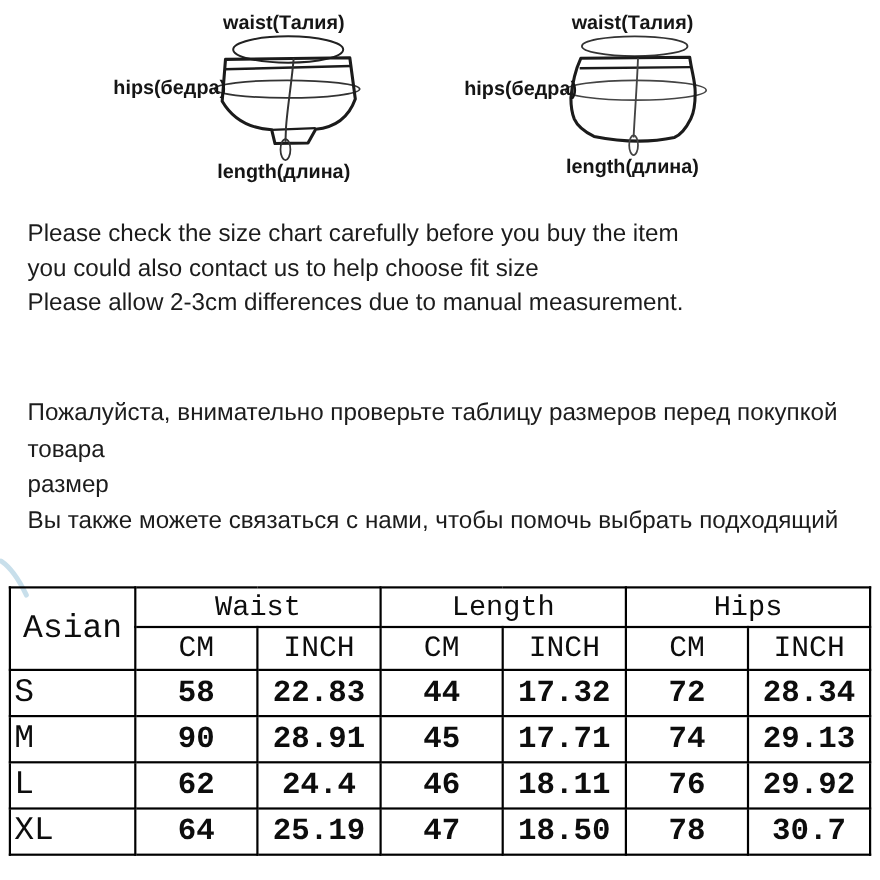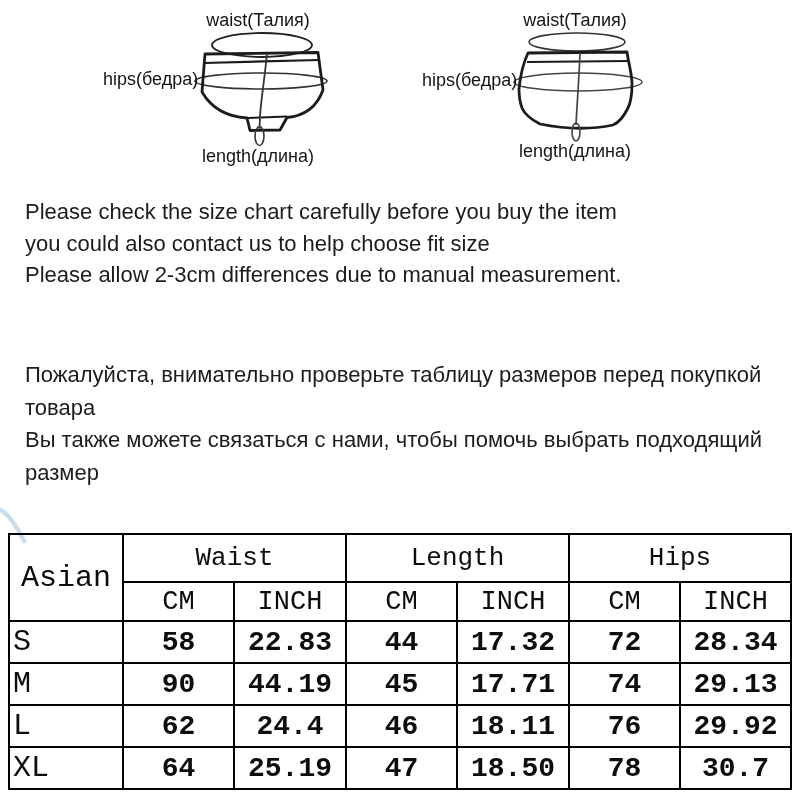--- a/index.html
+++ b/index.html
@@ -4,21 +4,21 @@
 <style>
   html,body{margin:0;padding:0;background:#ffffff;}
   .canvas{position:relative;width:800px;height:800px;background:#ffffff;overflow:hidden;
           font-family:"Liberation Sans",sans-serif;color:#1a1a1a;}
 
   
   .diagram{position:absolute;}
   #dleft{left:95px;top:4px;width:240px;height:170px;}
   #dright{left:420px;top:4px;width:248px;height:170px;}
   .diagram svg{position:absolute;left:0;top:0;}
-  .dlabel{position:absolute;font-weight:normal;font-size:18px;white-space:nowrap;color:#151515;}
+  .dlabel{position:absolute;font-weight:bold;font-size:18px;white-space:nowrap;color:#151515;}
   #dleft .waist{left:163px;top:6px;transform:translateX(-50%);}
   #dleft .hips{left:8px;top:65px;}
   #dleft .length{left:163px;top:142px;transform:translateX(-50%);}
   #dright .waist{left:155px;top:6px;transform:translateX(-50%);}
   #dright .hips{left:2px;top:66px;}
   #dright .length{left:155px;top:137px;transform:translateX(-50%);}
 
   
   .notes{position:absolute;left:25px;font-size:22px;white-space:nowrap;color:#1c1c1c;}
   .notes-en{top:196px;line-height:31.5px;}
@@ -26,21 +26,21 @@
 
   
   .swoosh{position:absolute;left:0;top:503px;}
 
   
   .size-table{position:absolute;left:8px;top:533px;width:782px;border-collapse:collapse;
               table-layout:fixed;font-family:"Liberation Mono","DejaVu Sans Mono",monospace;
               color:#0d0d0d;}
   .size-table td{border:2px solid #000;text-align:center;padding:0;overflow:hidden;
                  vertical-align:middle;}
-  .r-group{height:48px;}
+  .r-group{height:36px;}
   .r-units{height:39px;}
   .r-data{height:42px;}
   .corner{font-size:30px;}
   .group{font-size:26px;}
   .unit{font-size:27px;margin-top:33px;}
   .sizecell{font-size:30px;text-align:left !important;padding-left:3px !important;}
   .num{font-size:28px;font-weight:bold;}
 </style>
 </head>
 <body>
@@ -78,22 +78,22 @@
 
   <div class="notes notes-en">
     <div class="note-line">Please check the size chart carefully before you buy the item</div>
     <div class="note-line">you could also contact us to help choose fit size</div>
     <div class="note-line">Please allow 2-3cm differences due to manual measurement.</div>
   </div>
 
   <div class="notes notes-ru">
     <div class="note-line">Пожалуйста, внимательно проверьте таблицу размеров перед покупкой</div>
     <div class="note-line">товара</div>
+    <div class="note-line">размер</div>
     <div class="note-line">Вы также можете связаться с нами, чтобы помочь выбрать подходящий</div>
-    <div class="note-line">размер</div>
   </div>
 
   <svg class="swoosh" width="40" height="50" viewBox="0 0 40 50">
     <path d="M1,7 Q13,15 24,38" fill="none" stroke="#b5d4e4" stroke-width="4.5" stroke-linecap="round" opacity="0.75"></path>
   </svg>
 
   <table class="size-table">
     <colgroup>
       <col style="width:114px">
         <col style="width:111px">
@@ -123,21 +123,21 @@
         <td class="num">58</td>
         <td class="num">22.83</td>
         <td class="num">44</td>
         <td class="num">17.32</td>
         <td class="num">72</td>
         <td class="num">28.34</td>
       </tr>
       <tr class="r-data">
         <td class="sizecell">M</td>
         <td class="num">90</td>
-        <td class="num">44.19</td>
+        <td class="num">28.91</td>
         <td class="num">45</td>
         <td class="num">17.71</td>
         <td class="num">74</td>
         <td class="num">29.13</td>
       </tr>
       <tr class="r-data">
         <td class="sizecell">L</td>
         <td class="num">62</td>
         <td class="num">24.4</td>
         <td class="num">46</td>

